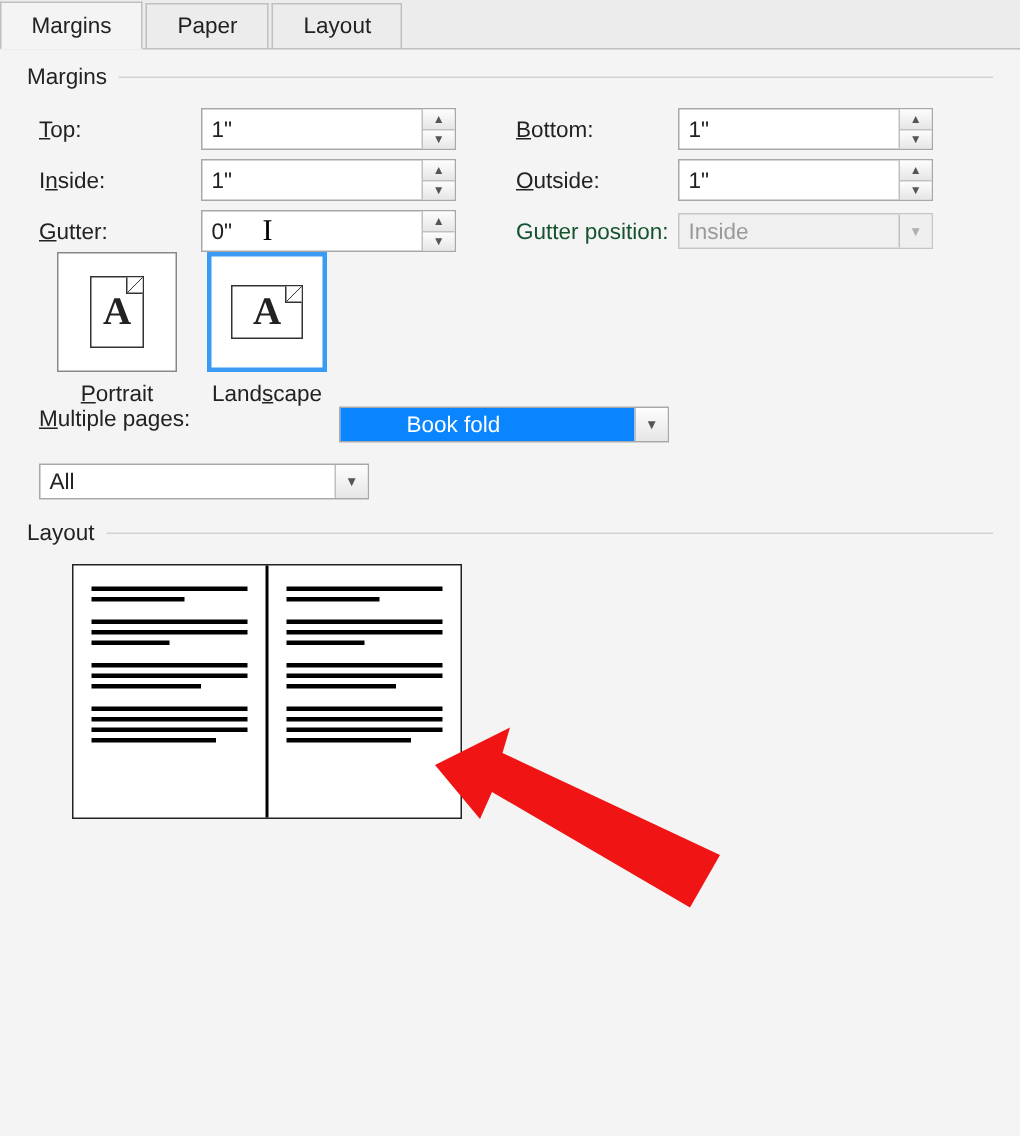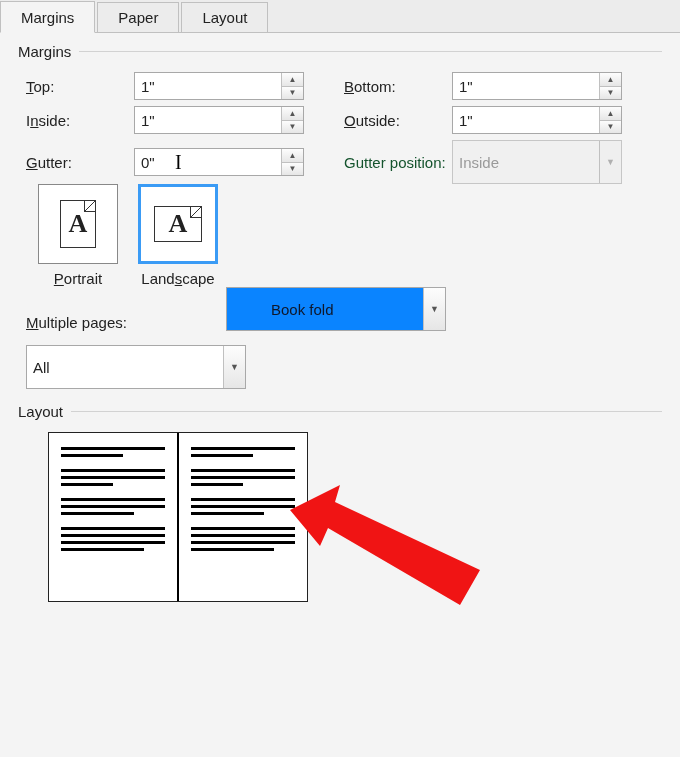--- a/index.html
+++ b/index.html
@@ -98,36 +98,36 @@
     justify-content: center;
     font-size: 8px;
     color: #555;
     background: linear-gradient(#fdfdfd,#e6e6e6);
     cursor: pointer;
   }
   .spinner .sbtn + .sbtn { border-top: 1px solid #c0c0c0;}
   
   .dropdown {
     display: flex;
-    height: 44px;
+    height: 24px;
     border: 1px solid #a8a8a8;
     background: #fff;
   }
   .dropdown.disabled { background: #f0f0f0; color: #9a9a9a; border-color: #c6c6c6;}
   .dropdown .dval { flex:1; padding: 3px 6px; font-size:15px; display:flex; align-items:center; }
   .dropdown .dbtn {
     width: 22px;
     border-left: 1px solid #c0c0c0;
     display:flex; align-items:center; justify-content:center;
     font-size: 9px; color:#555;
     background: linear-gradient(#fdfdfd,#e6e6e6);
     cursor:pointer;
   }
   .dropdown.disabled .dbtn { color:#b0b0b0; background:#efefef; cursor:default;}
-  .dropdown.hl .dval { background: #0a84ff; color:#0f172a;padding-left:44px; }
+  .dropdown.hl .dval { background: #0a84ff; color:#ffffff;padding-left:44px; }
   .gap {}
   
   .caret {
     position: absolute;
     left: 40px;
     top: 2px;
     font-size: 20px;
     color: #000;
     font-family: serif;
     pointer-events: none;
@@ -161,21 +161,21 @@
     border-left:1px solid #333; border-bottom:1px solid #333;
     background: linear-gradient(135deg, #fff 49%, #333 50%, #333 51%, #fff 52%);
   }
   .page-landscape {
     width: 48px; height: 36px; border:1px solid #333; position:relative;
     display:flex; align-items:center; justify-content:center;
     font-family:"Times New Roman",serif; font-size:26px; font-weight:bold;
   }
   
   .pages-row {
-    display:flex; align-items:flex-end; margin: 0 0 14px 8px;
+    display:flex; align-items:flex-start; margin: 0 0 14px 8px;
   }
   .pages-row .plabel { width: 200px; font-size:15px; }
   .pages-row .dropdown { width: 220px; }
   
   .preview-box {
     width: 260px; height: 170px;
     border: 1px solid #222;
     background:#fff;
     margin: 4px 0 0 30px;
     display:flex;

